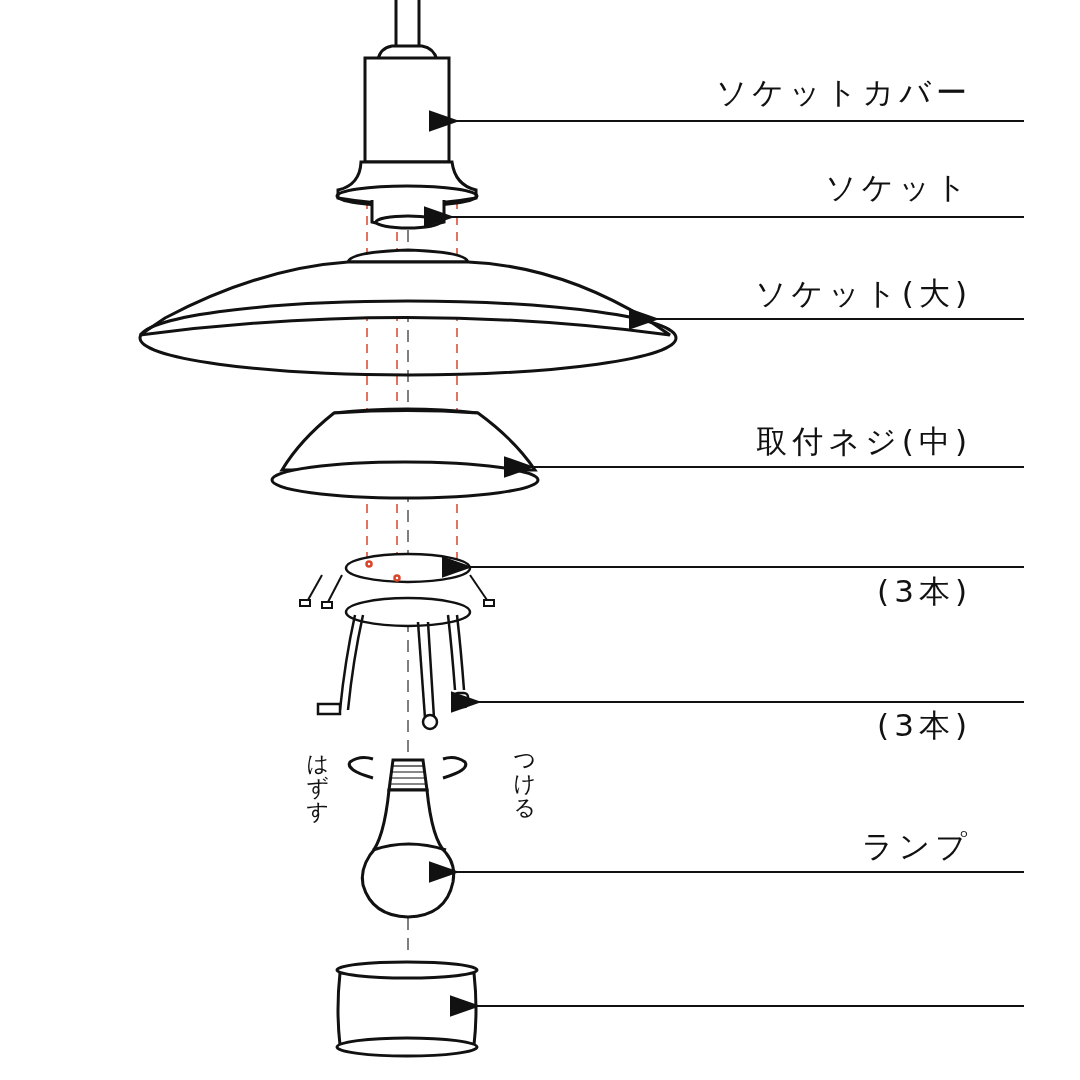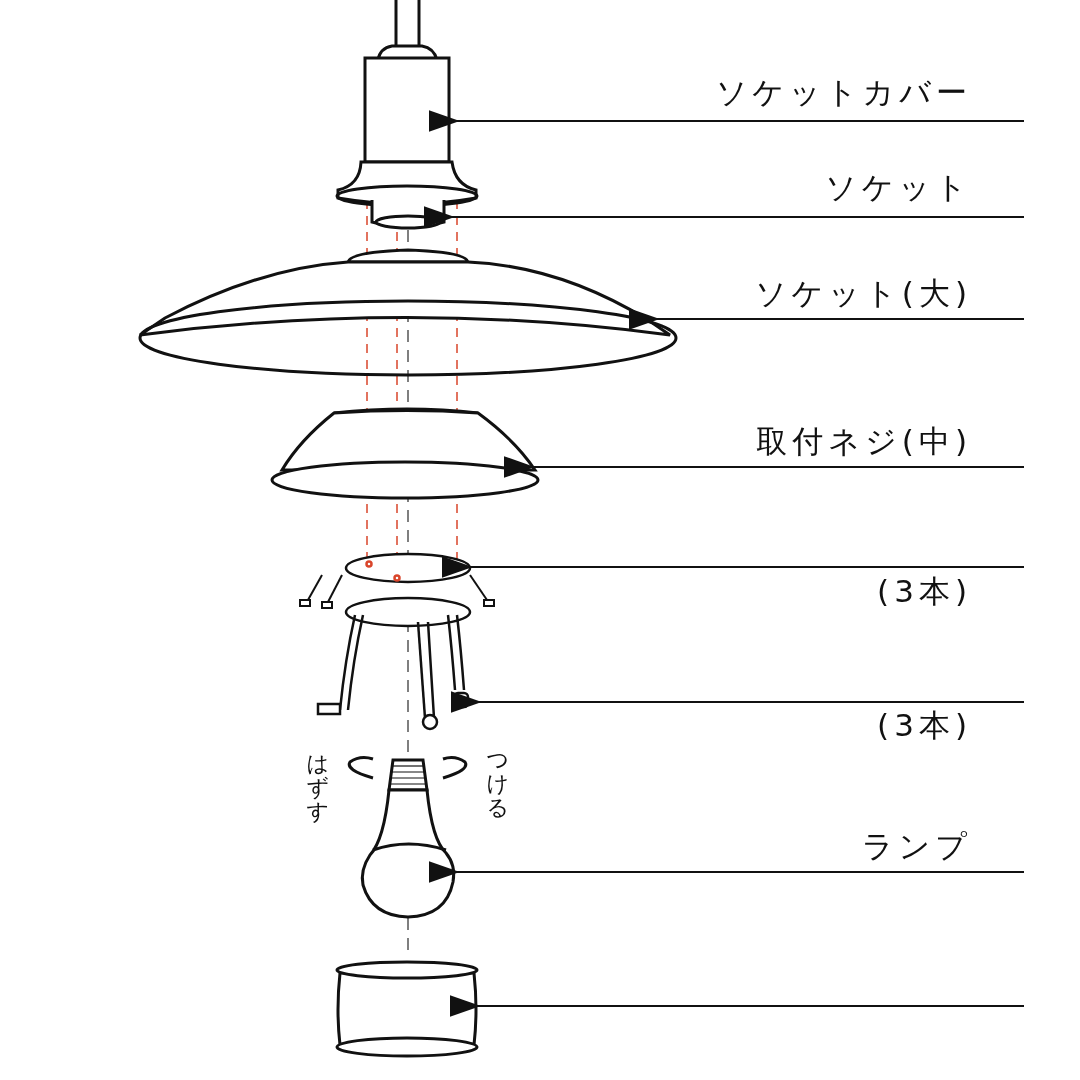--- a/index.html
+++ b/index.html
@@ -125,14 +125,14 @@
 
   <div class="label" style="top:74px">ソケットカバー</div>
   <div class="label" style="top:169px">ソケット</div>
   <div class="label" style="top:275px">ソケット(大)</div>
   <div class="label" style="top:423px">取付ネジ(中)</div>
   <div class="label" style="top:573px">(3本)</div>
   <div class="label" style="top:707px">(3本)</div>
   <div class="label" style="top:828px">ランプ</div>
 
   <div class="side" style="left:303px; top:752px">はずす</div>
-  <div class="side" style="left:483px; top:748px">つける</div>
+  <div class="side" style="left:510px; top:748px">つける</div>
 </div>
 
 </body></html>

